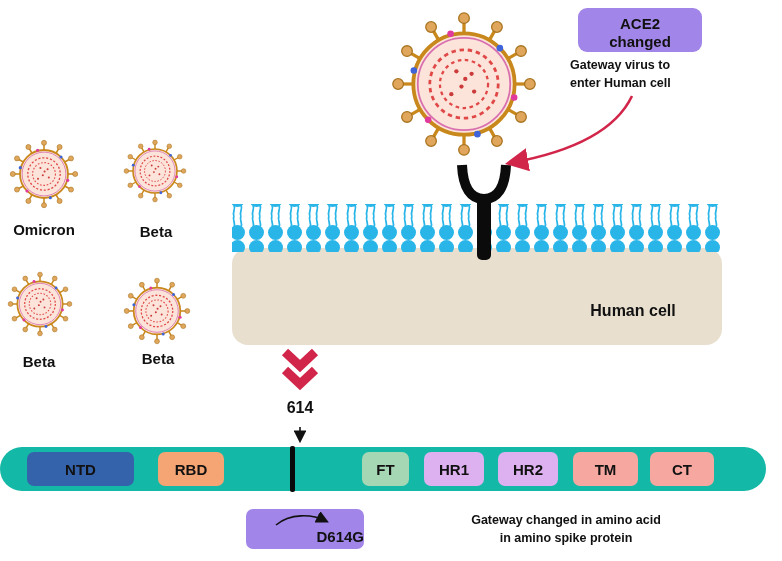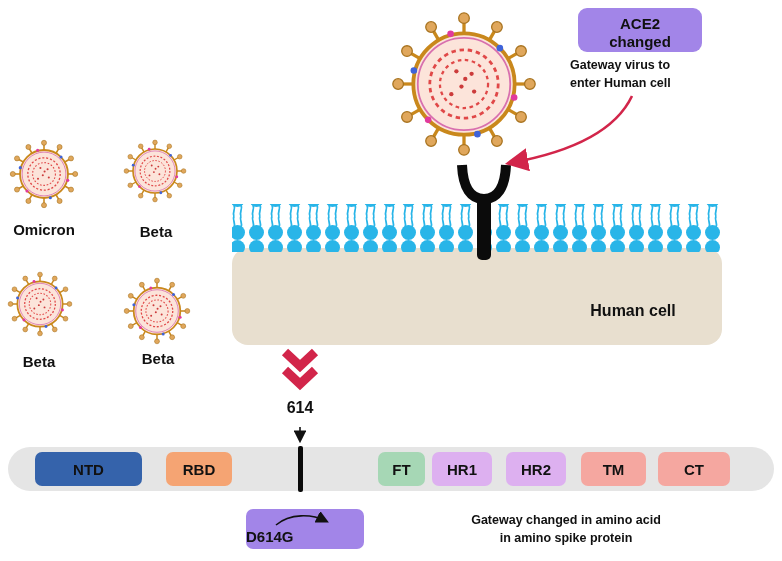--- a/index.html
+++ b/index.html
@@ -9,26 +9,26 @@
   .art{position:absolute;left:0;top:0}
   .label{position:absolute;font-weight:bold;text-align:center}
   .variant-label{font-size:15px}
   .ace2-box{position:absolute;left:578px;top:8px;width:124px;height:44px;border-radius:9px;
             display:flex;flex-direction:column;align-items:center;justify-content:flex-end;
             font-weight:bold;font-size:15px;line-height:1.25}
   .gateway-caption{position:absolute;left:570px;top:57px;width:140px;text-align:left;
                    font-weight:bold;font-size:12.5px;line-height:1.4}
   .cell-label{position:absolute;left:558px;top:302px;width:150px;font-size:16px}
   .pos-label{position:absolute;left:276px;top:399px;width:48px;font-size:16px}
-  .bar{position:absolute;left:8px;top:447px;width:766px;height:44px;border-radius:22px;background:#e5e5e5}
+  .bar{position:absolute;left:0;top:447px;width:766px;height:44px;border-radius:22px;background:#14b8a6}
   .seg{position:absolute;top:5px;height:34px;border-radius:7px;display:flex;align-items:center;
        justify-content:center;font-weight:bold;font-size:15px;color:#111}
   .tick{position:absolute;left:290px;top:-1px;width:5px;height:46px;background:#0a0a0a;border-radius:2px}
   .d614g-box{position:absolute;left:246px;top:509px;width:118px;height:40px;border-radius:7px}
-  .d614g-label{position:absolute;left:0;right:0;bottom:4px;text-align:left;font-weight:bold;font-size:15px}
+  .d614g-label{position:absolute;left:0;right:0;bottom:4px;text-align:right;font-weight:bold;font-size:15px}
   .d614g-arrow{position:absolute;left:26px;top:3px}
   .mutation-caption{position:absolute;left:446px;top:511px;width:240px;text-align:center;
                     font-weight:bold;font-size:12.5px;line-height:1.45}
 </style>
 </head>
 <body>
 
 <div class="canvas">
 
   <svg class="art" width="782" height="561" viewBox="0 0 782 561">
@@ -139,25 +139,25 @@
     <div>enter Human cell</div>
   </div>
 
   <div class="label cell-label">Human cell</div>
 
   <div class="label pos-label">614</div>
 
   <div class="bar">
     <div class="seg" style="left: 27px; width: 107px; background: rgb(53, 99, 171);">NTD</div>
     <div class="seg" style="left: 158px; width: 66px; background: rgb(245, 164, 115);">RBD</div>
-    <div class="seg" style="left: 362px; width: 47px; background: rgb(166, 215, 181); margin-left: 8px;">FT</div>
+    <div class="seg" style="left: 362px; width: 47px; background: rgb(166, 215, 181);">FT</div>
     <div class="seg" style="left: 424px; width: 60px; background: rgb(221, 176, 240);">HR1</div>
     <div class="seg" style="left: 498px; width: 60px; background: rgb(221, 176, 240);">HR2</div>
     <div class="seg" style="left: 573px; width: 65px; background: rgb(245, 167, 160);">TM</div>
-    <div class="seg" style="left: 650px; width: 72px; background: rgb(245, 167, 160);">CT</div>
+    <div class="seg" style="left: 650px; width: 64px; background: rgb(245, 167, 160);">CT</div>
     <div class="tick"></div>
   </div>
 
   <div class="d614g-box" style="background: rgb(162, 133, 232);">
     <svg class="d614g-arrow" width="64" height="16">
       <path d="M4 13 C18 1 40 2 54 9" stroke="#111" stroke-width="1.6" fill="none" marker-end="url(#blackarrow)"></path>
     </svg>
     <div class="d614g-label">D614G</div>
   </div>
 

